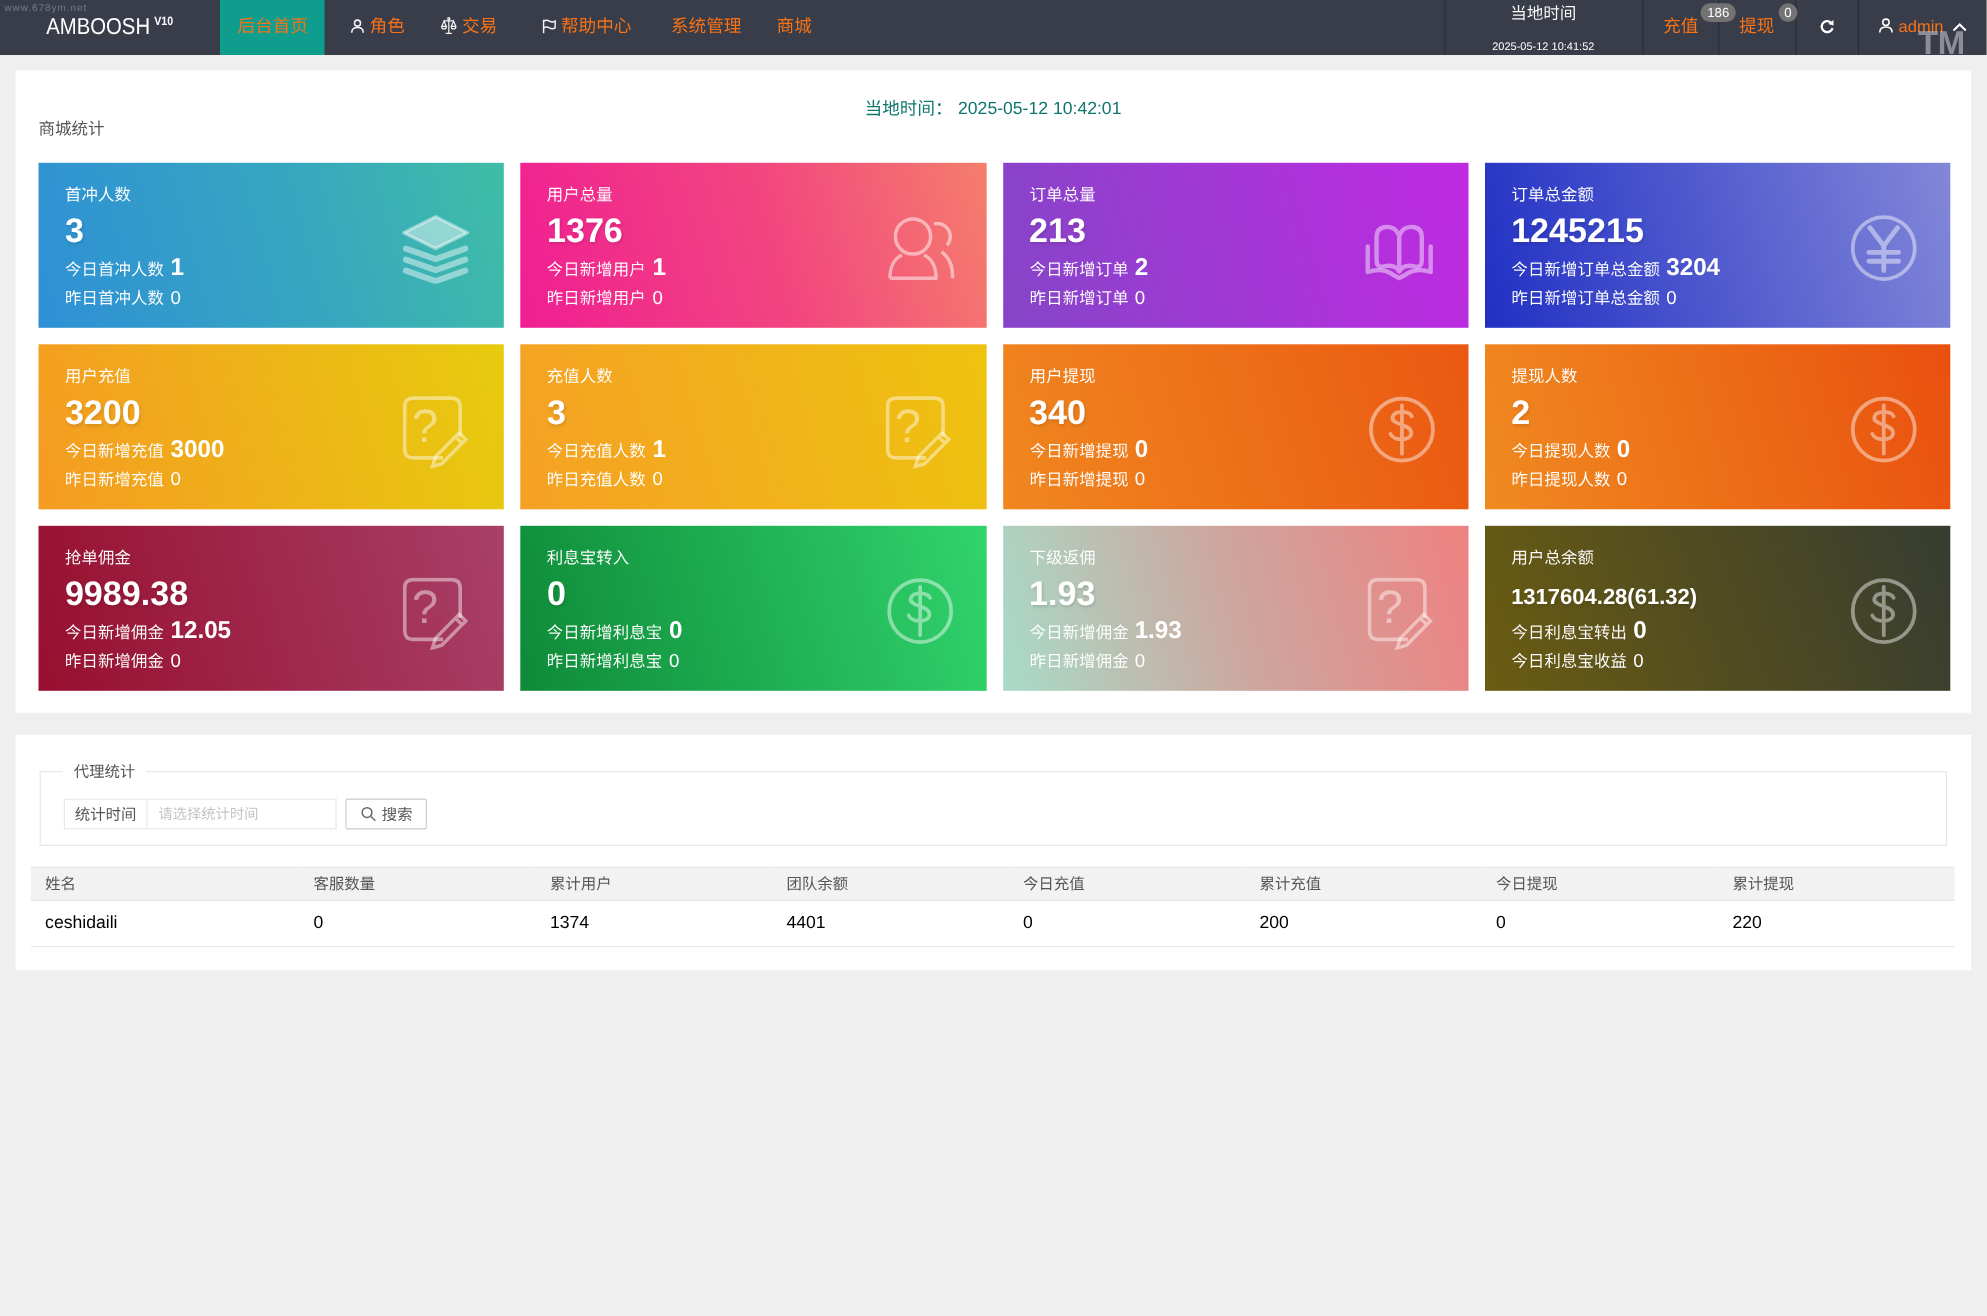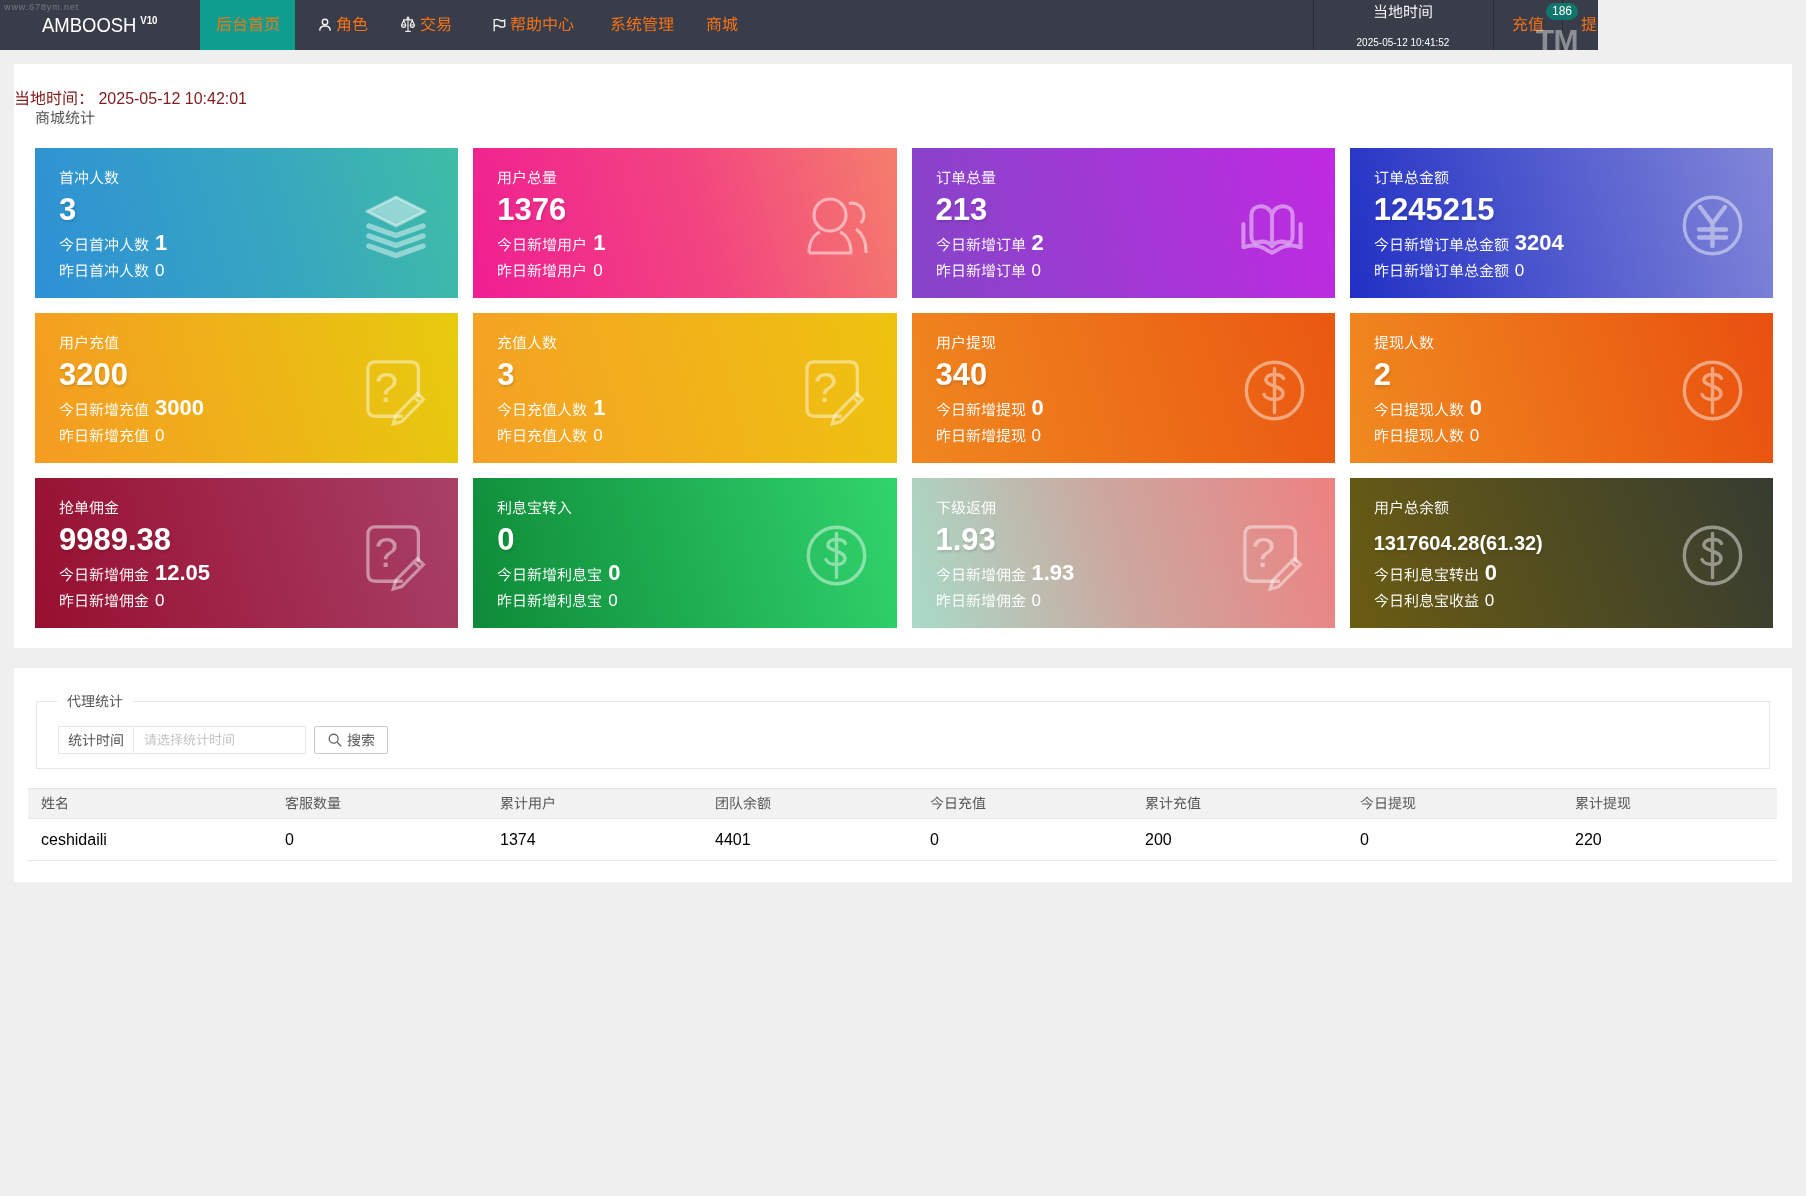--- a/index.html
+++ b/index.html
@@ -1,35 +1,35 @@
 <!DOCTYPE html>
 <html><head><meta charset="utf-8">
 <style>
 * {margin:0;padding:0;box-sizing:border-box}
 body {width:1806px;height:1196px;background:#efefef;font-family:"Liberation Sans",sans-serif;position:relative;overflow:hidden}
 svg.k {vertical-align:-0.121em;fill:currentColor}
 
-.hd {position:absolute;left:0;top:0;width:1598px;height:50px;background:#393D49;color:#fff;overflow:hidden}
+.hd {position:absolute;left:0;top:0;width:1806px;height:50px;background:#393D49;color:#fff;overflow:hidden}
 .wm {position:absolute;left:4px;top:2px;font-size:9px;color:rgba(255,255,255,0.30);letter-spacing:0.9px}
 .logo {position:absolute;left:42px;top:13px;font-size:21px;color:#fff;letter-spacing:0px;transform:scaleX(0.88);transform-origin:left}
 .logo sup {font-size:11px;font-weight:700;letter-spacing:0}
 .hd a {color:#f97316;text-decoration:none}
 .tab1 {position:absolute;left:200px;top:0;width:95px;height:50px;background:#0f9e8d;text-align:center;line-height:50px;color:#dcf8f0}
 .nav-it {position:absolute;top:0;height:50px;line-height:50px;white-space:nowrap}
 .hic {vertical-align:-2px;margin-right:4px}
 .sep {position:absolute;top:0;width:1px;height:50px;background:rgba(0,0,0,0.28)}
 .timebox {position:absolute;left:1313px;top:0;width:180px;text-align:center;color:#fff}
 .timebox .a {font-size:14px;margin-top:4px}
 .timebox .b {font-size:10px;margin-top:17px}
 .hitem {position:absolute;top:0;height:50px;line-height:50px;text-align:center;color:#fff;font-size:15px}
-.badge {position:absolute;background:#0f766e;color:#fff;font-size:12px;border-radius:9px;height:17px;line-height:17px;padding:0 6px;z-index:3}
+.badge {position:absolute;background:#737373;color:#fff;font-size:12px;border-radius:9px;height:17px;line-height:17px;padding:0 6px;z-index:3}
 .tm {position:absolute;right:20px;top:23px;font-size:30px;font-weight:700;color:rgba(255,255,255,0.42);letter-spacing:-0.5px;z-index:2}
 
 .p1 {position:absolute;left:14px;top:64px;width:1778px;height:584px;background:#fff}
-.ptime {position:absolute;top:26px;left:0;width:100%;text-align:left;font-size:16px;color:#7f1d1d}
+.ptime {position:absolute;top:26px;left:0;width:100%;text-align:center;font-size:16px;color:#0f766e}
 .sect {position:absolute;left:21px;top:45px;font-size:15px;color:#555}
 .grid {position:absolute;left:21px;top:84px;width:1738px;display:grid;grid-template-columns:repeat(4,1fr);column-gap:15px;row-gap:15.5px;grid-auto-rows:149.5px}
 .card {position:relative;color:#fff;overflow:hidden}
 .card .t1 {position:absolute;left:24px;top:20px;line-height:20px}
 .card .big {position:absolute;left:24px;top:46px;font-size:31px;font-weight:700;line-height:32px;text-shadow:1px 2px 3px rgba(0,0,0,0.13)}
 .card .big.sm {font-size:20px;top:52px;line-height:26px}
 .card .l3 {position:absolute;left:24px;top:83px;line-height:24px}
 .card .l3 b {font-size:22px;margin-left:6px}
 .card .l4 {position:absolute;left:24px;top:111px;line-height:24px}
 .card .l4 span {font-size:17px;margin-left:6px}

